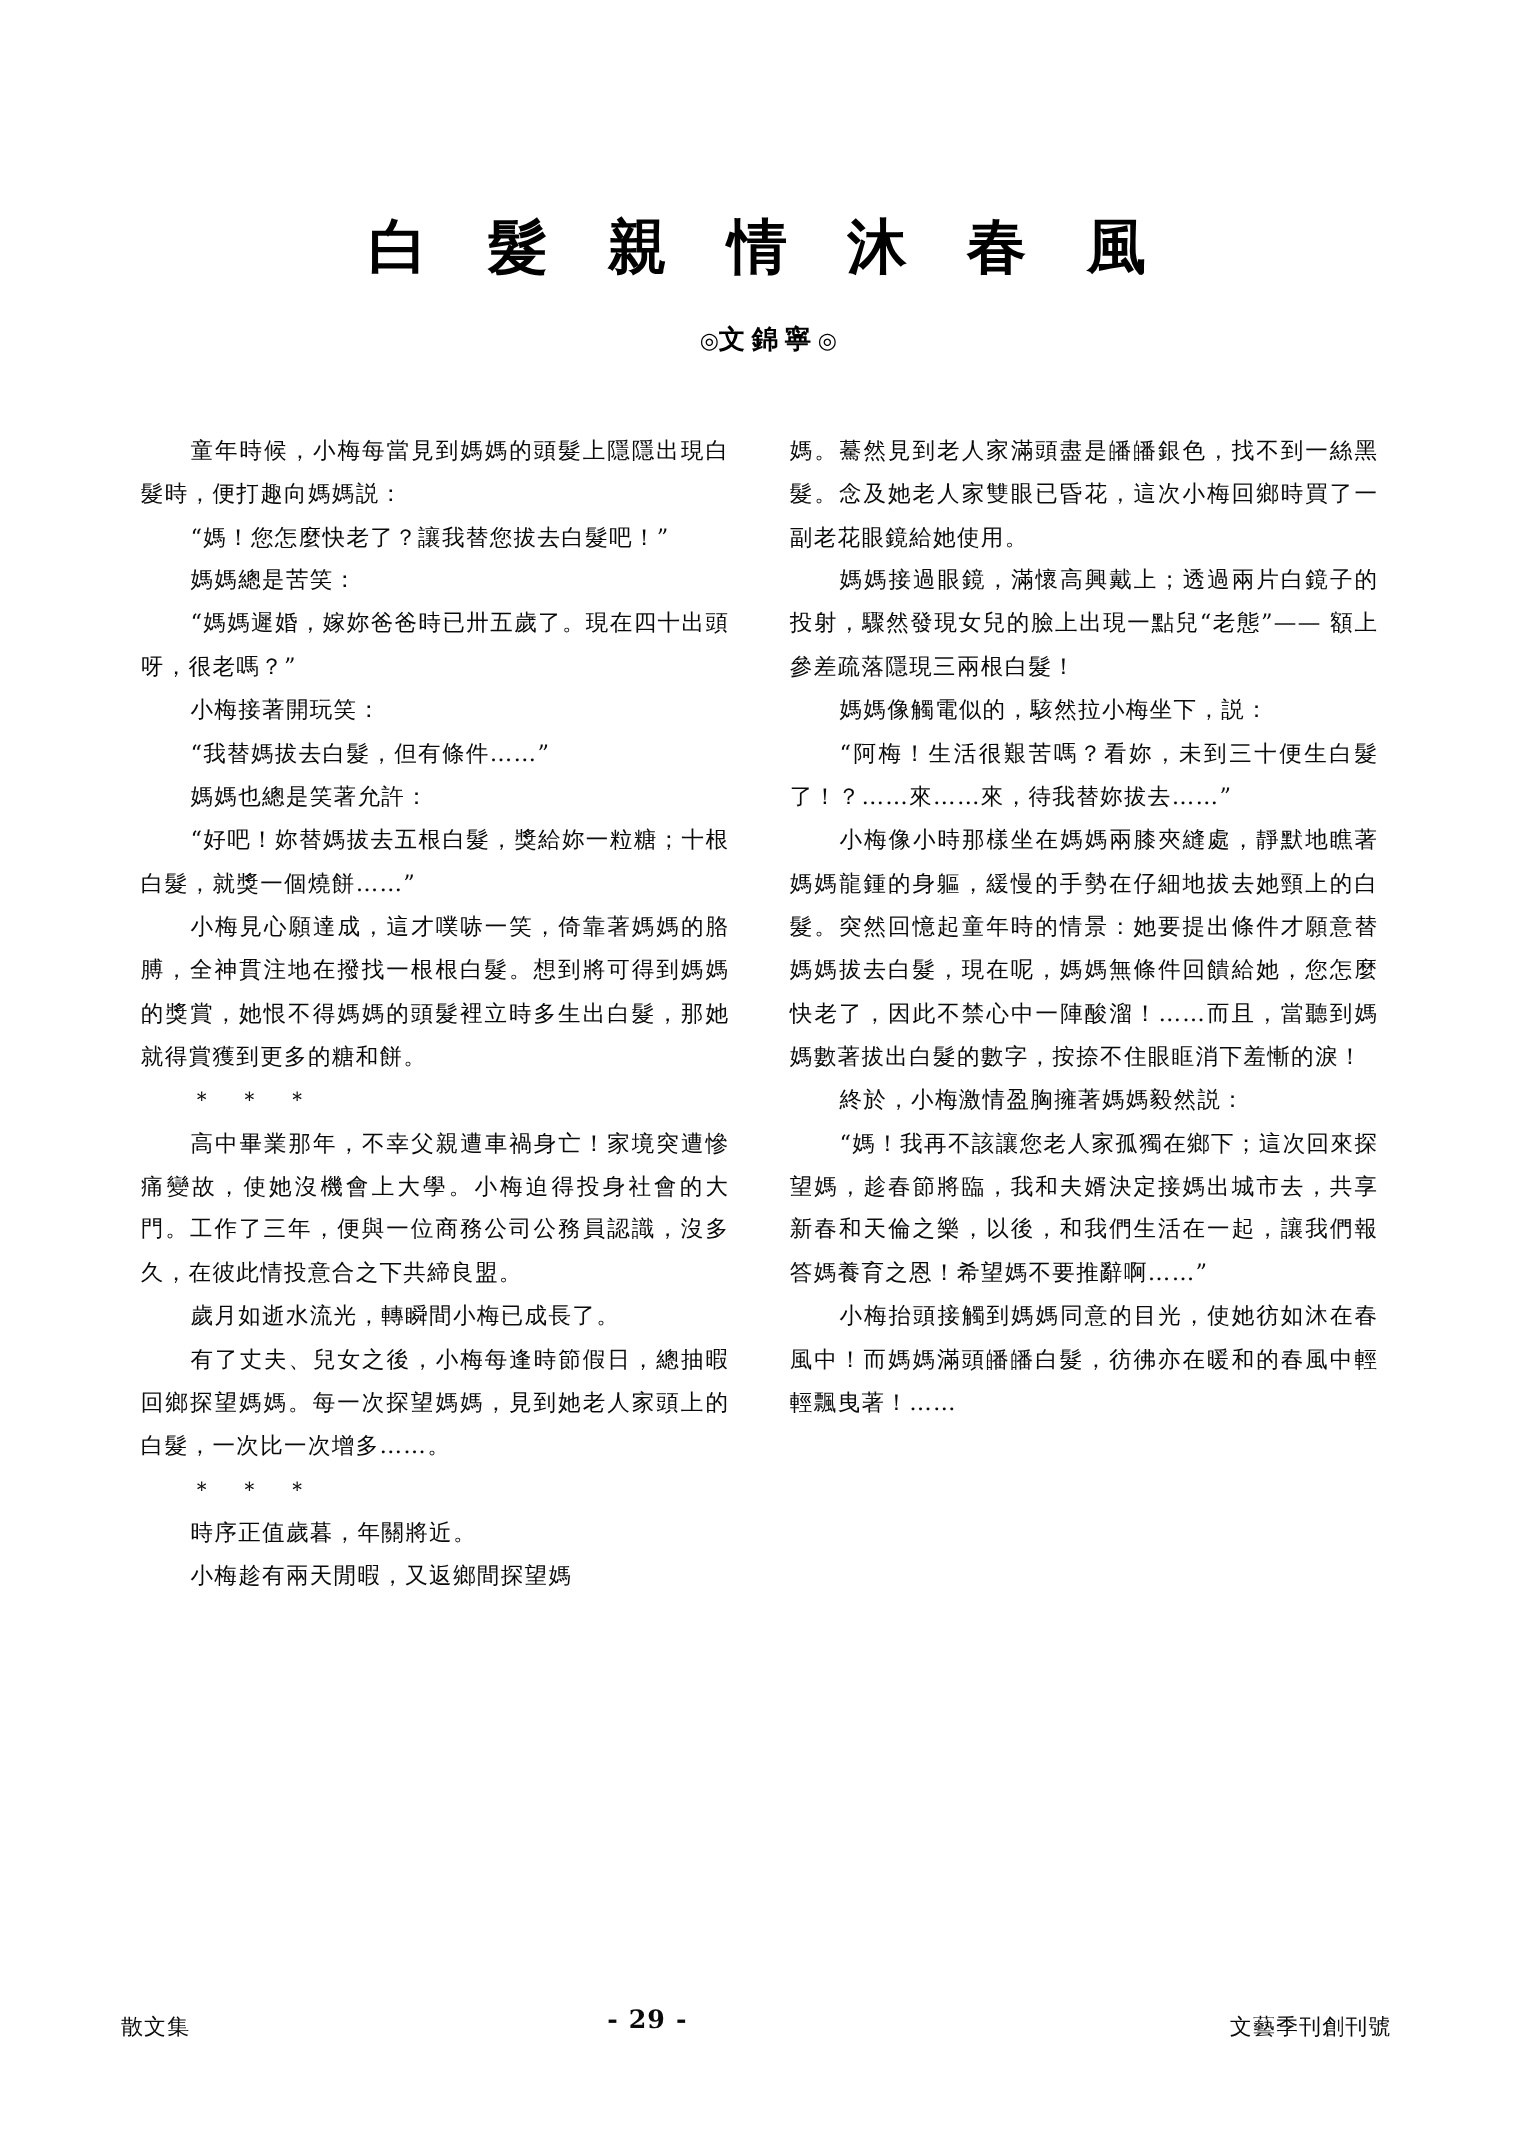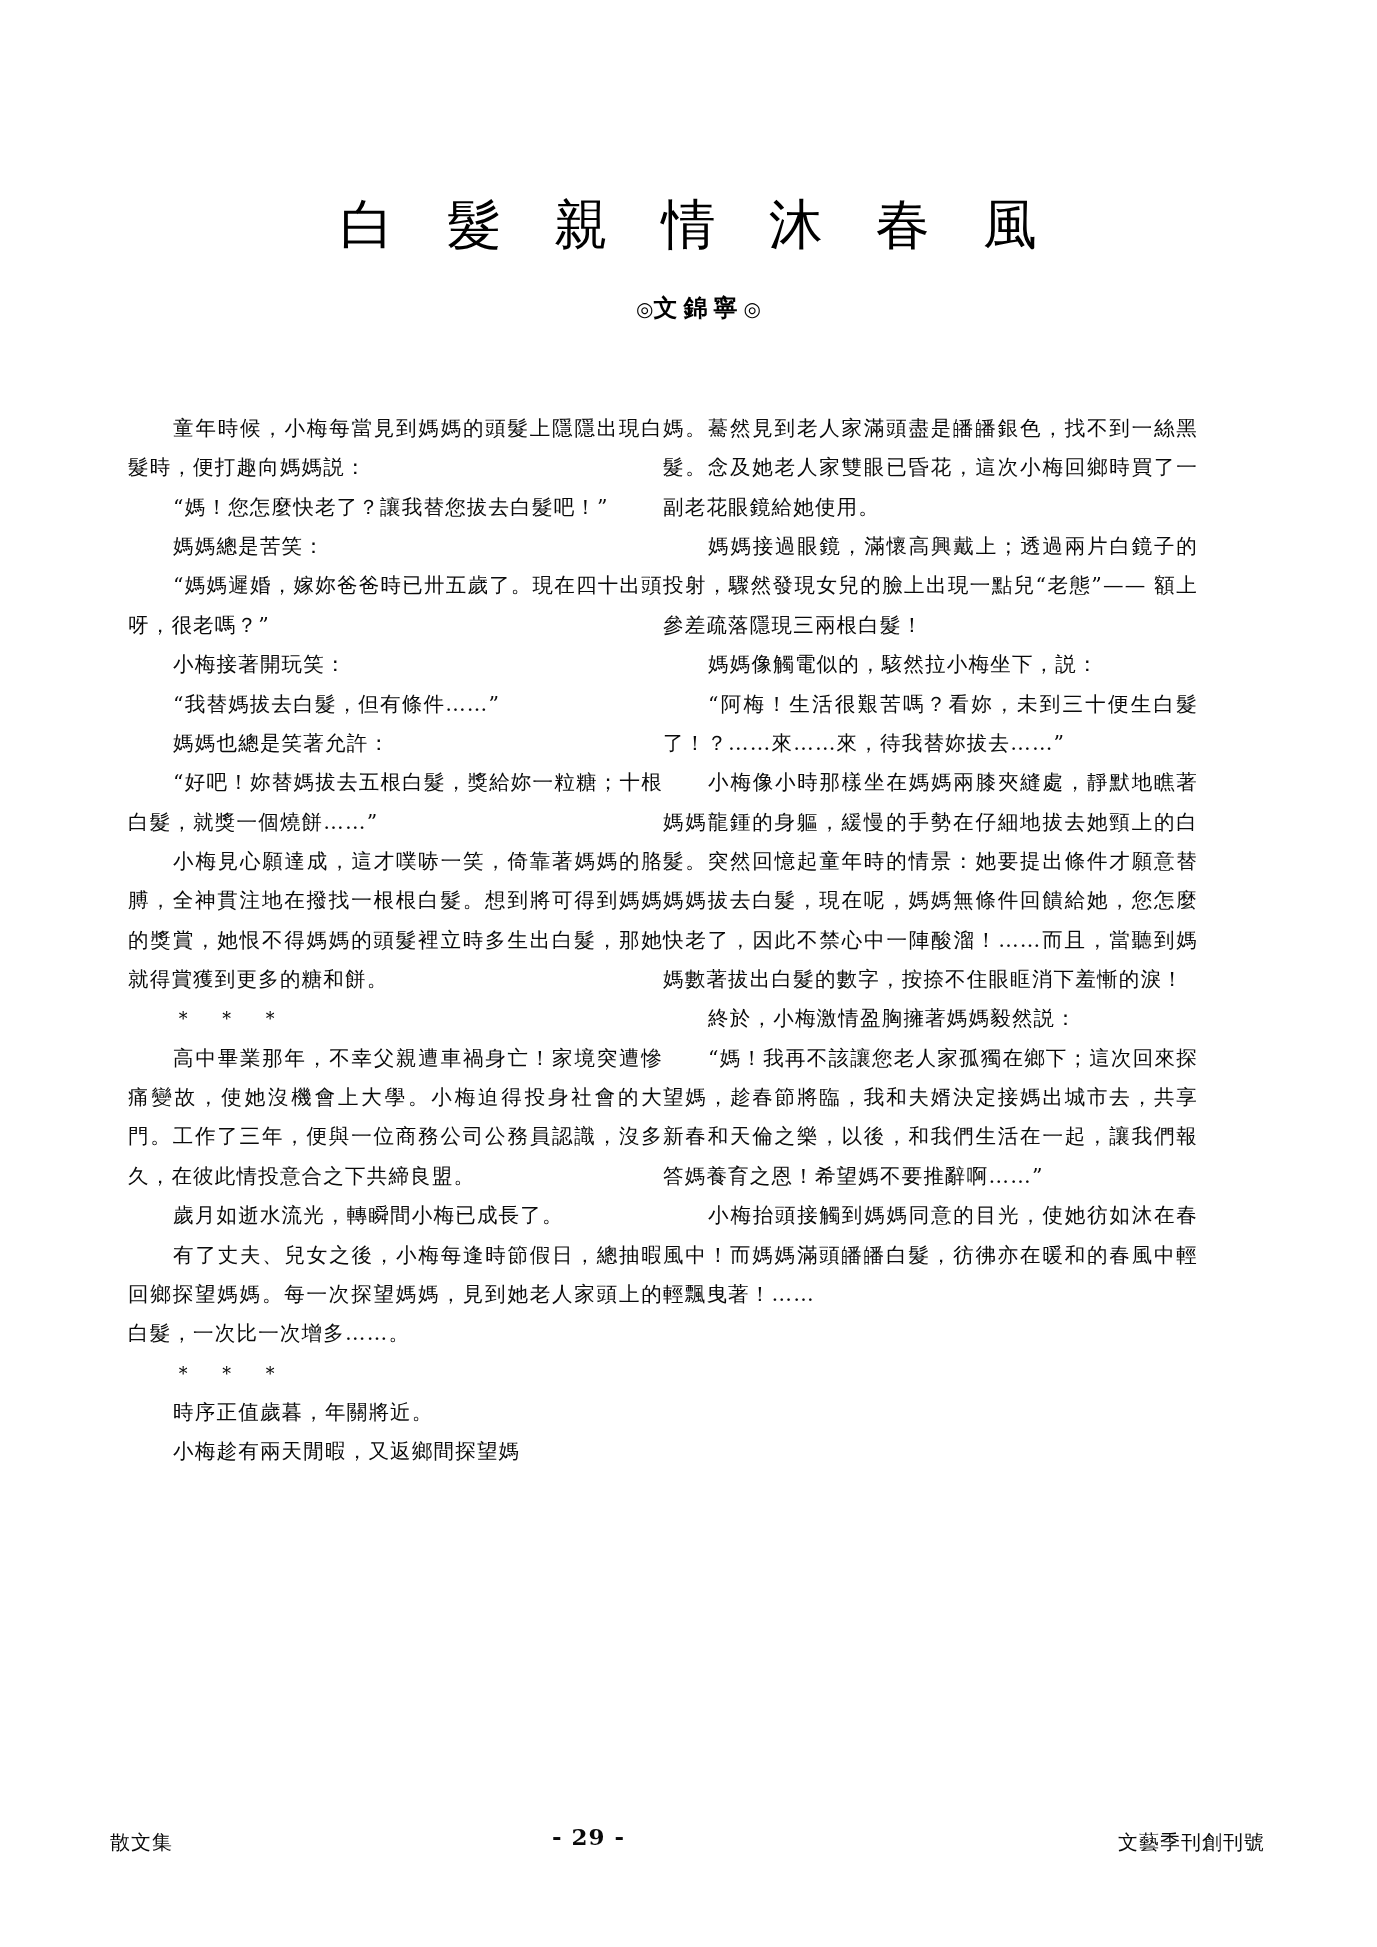--- a/index.html
+++ b/index.html
@@ -20,21 +20,21 @@
     left: 0;
     top: 0;
     width: 1377px;
     height: 1947px;
     box-sizing: border-box;
     padding: 0;
   }
   .title {
     text-align: center;
     font-size: 54px;
-    font-weight: normal;
+    font-weight: bold;
     letter-spacing: 18px;
     margin: 0;
     padding-top: 195px;
     padding-left: 18px;
     font-family: "DejaVu Serif", "Liberation Serif", serif;
     line-height: 1.1;
     color: #000;
   }
   .byline {
     text-align: center;
@@ -44,24 +44,25 @@
     margin-top: 38px;
     padding-left: 20px;
     color: #000;
   }
   .byline .ring {
     font-size: 20px;
     letter-spacing: 0;
   }
   .columns {
     position: absolute;
-    top: 409px;
+    top: 390px;
     left: 128px;
     width: 1125px;
     display: flex;
+    justify-content: space-between;
   }
   .col {
     width: 535px;
   }
   .col p {
     margin: 0;
     font-size: 20.5px;
     line-height: 1.92;
     text-align: justify;
     text-justify: inter-character;

